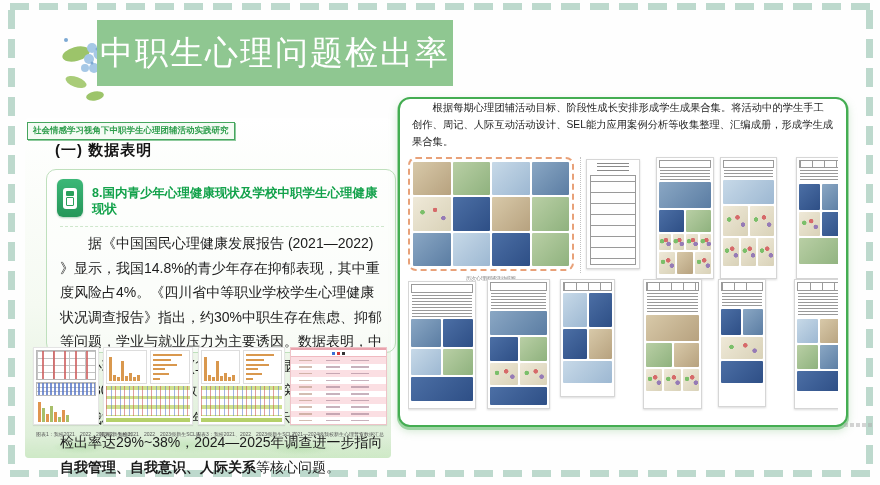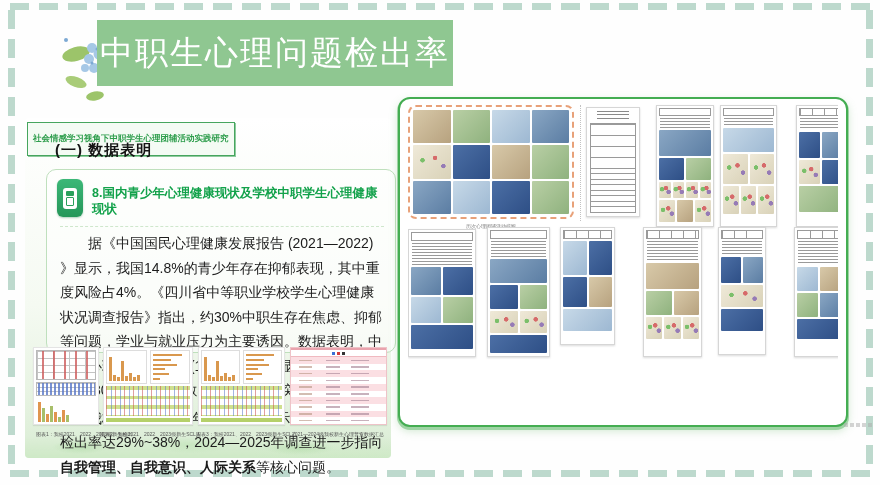--- a/index.html
+++ b/index.html
@@ -32,21 +32,21 @@
     background: linear-gradient(180deg,#ffffff 0%, #f5faf2 55%, #e7f3e2 82%, #d9ecd4 100%);
     border-radius:4px; }
   .left-card::after { content:""; position:absolute; left:0; right:0; bottom:0; height:22px;
     background:
       radial-gradient(40px 10px at 15% 50%, rgba(170,215,160,.55), transparent 70%),
       radial-gradient(60px 12px at 45% 40%, rgba(185,225,175,.5), transparent 70%),
       radial-gradient(50px 10px at 75% 55%, rgba(170,215,160,.5), transparent 70%),
       linear-gradient(180deg, transparent, rgba(200,232,190,.6));
     border-radius:0 0 4px 4px; }
   .topic-tag { position:absolute; left:27px; top:122px; font-size:8.5px; font-weight:bold;
-    color:#2f9e4d; background:#f4fbf4; border:1px solid #46a55e; padding:10px 5px;
+    color:#2f9e4d; background:#f4fbf4; border:1px solid #46a55e; padding:2px 5px;
     box-shadow:1px 1px 0 #8fcb9e; white-space:nowrap; }
   .lp-heading { position:absolute; left:55px; top:141px; font-size:15px; font-weight:900;
     color:#141414; letter-spacing:1px; }
   .inner-box { position:absolute; left:46px; top:169px; width:350px; height:184px;
     border:1.5px solid #bfe0bd; border-radius:10px; background:rgba(255,255,255,.55); }
   .sec-icon { position:absolute; left:57px; top:179px; width:26px; height:38px; border-radius:6px;
     background:linear-gradient(180deg,#3cb878,#259659); display:flex; align-items:center; justify-content:center;
     box-shadow:0 1px 2px rgba(0,100,50,.3); }
   .sec-icon .glyph { width:14px; height:21px; background:#fff; border-radius:3px; position:relative; }
   .sec-icon .glyph::before { content:""; position:absolute; top:3px; left:3px; right:3px; height:5px;
@@ -295,20 +295,21 @@
     <div class="prow"></div>
     <div class="prow"></div>
 </div>
 
 <div class="chart-caption cc1">图表1：我校2021、2022、2023级新生检出人数</div>
 <div class="chart-caption cc2">图表2：我校2021、2022、2023级新生SCL人际心理因素异常检出情况汇总</div>
 <div class="chart-caption cc3">图表3：我校2021、2022、2023级新生SCL心理因素异常检出情况汇总</div>
 <div class="chart-caption cc4">2021—2024级我校新生心理普查数据汇总</div>
 
 <div class="right-card">
+  <div class="rp-body">根据每期心理团辅活动目标、阶段性成长安排形成学生成果合集。将活动中的学生手工创作、周记、人际互动活动设计、SEL能力应用案例分析等收集整理、汇编成册，形成学生成果合集。</div>
 
   <div class="collage">
     <div class="photo-grid">
       <div class="ph c3"></div>
       <div class="ph c2"></div>
       <div class="ph c6"></div>
       <div class="ph c1"></div>
       <div class="ph c5"></div>
       <div class="ph c4"></div>
       <div class="ph c3"></div>

